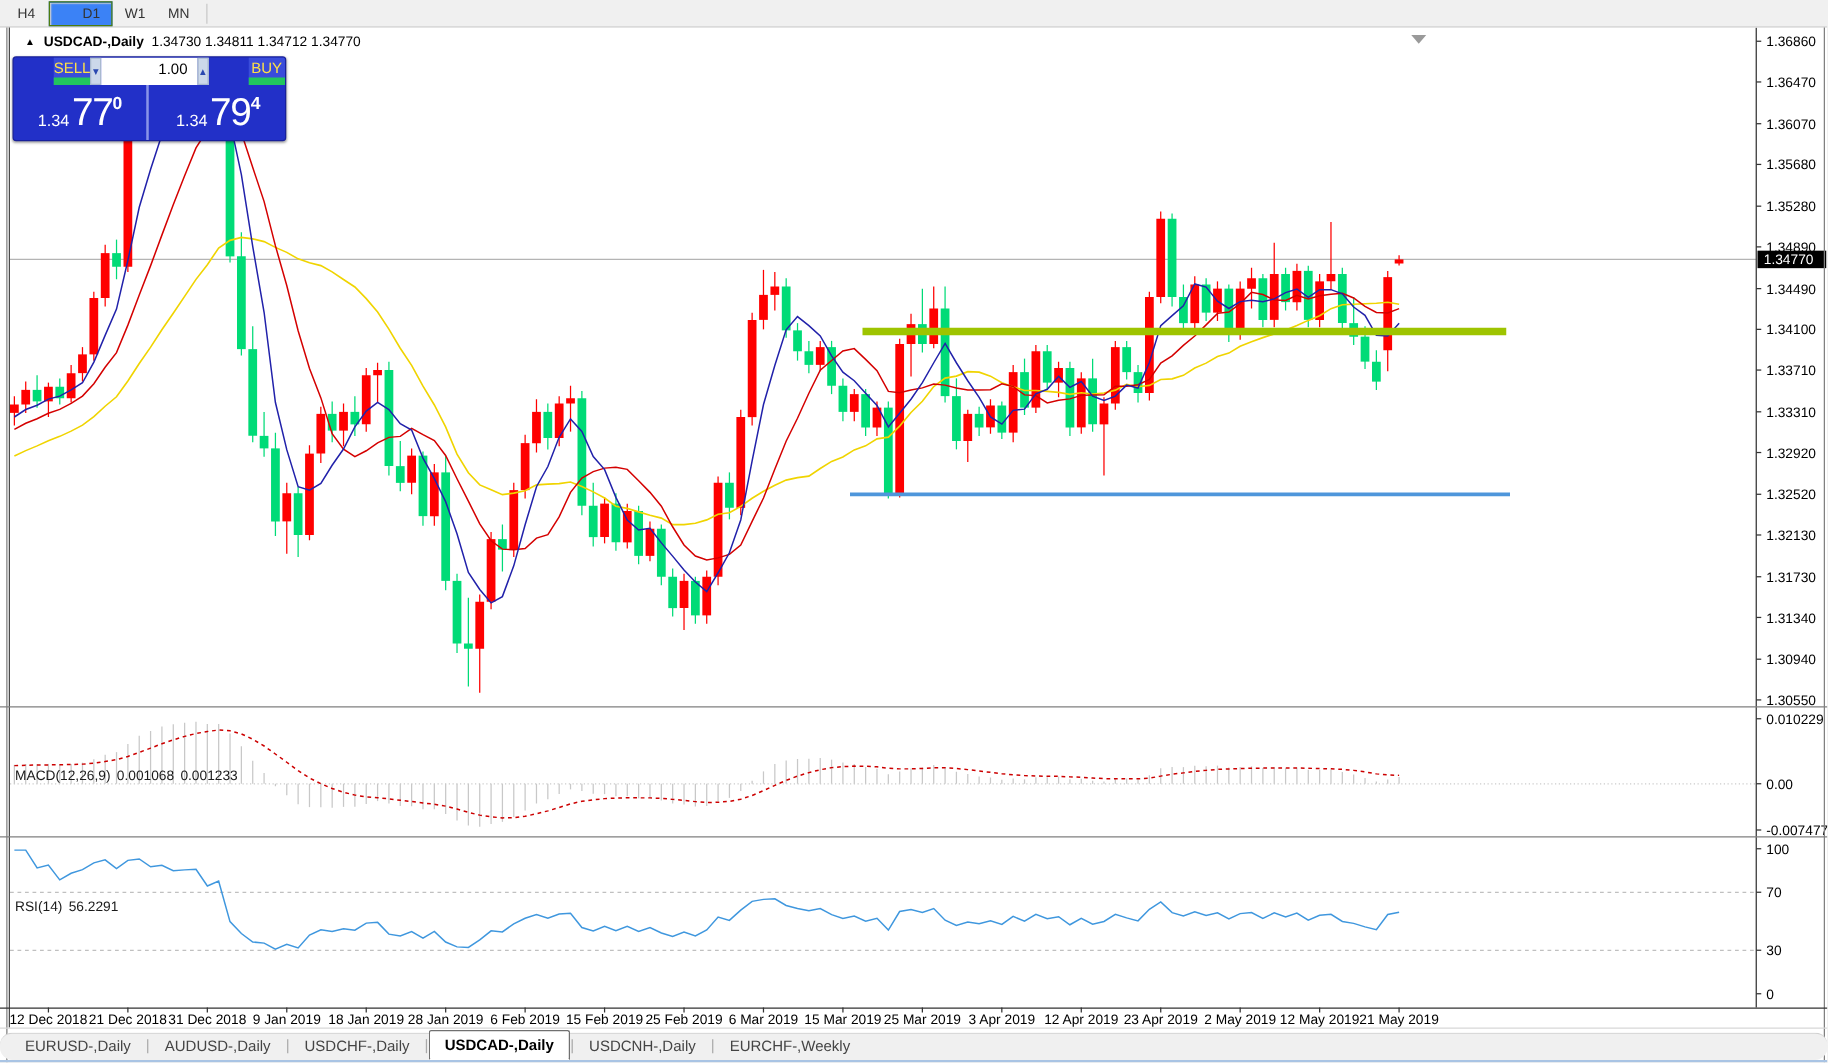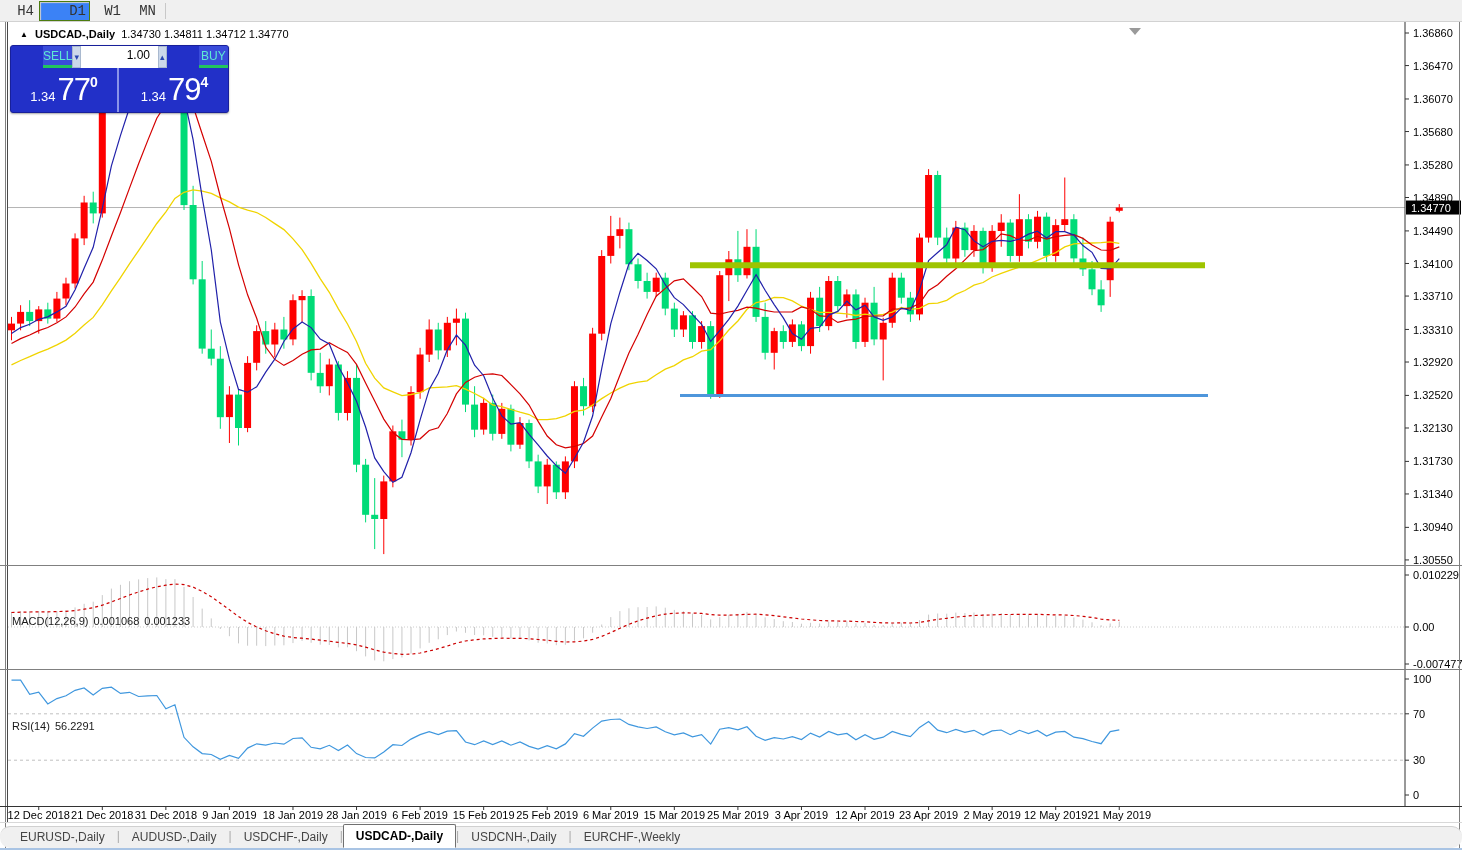--- a/index.html
+++ b/index.html
@@ -1,36 +1,36 @@
 <!DOCTYPE html>
 <html><head>
 <meta charset="utf-8">
 <style>
   html,body{margin:0;padding:0;background:#e8e8e8;}
   .app{position:relative;width:1462px;height:850px;background:#fff;overflow:hidden;
        font-family:"Liberation Sans",sans-serif;-webkit-font-smoothing:antialiased;}
   
   .toolbar{position:absolute;left:0;top:0;width:1462px;height:22px;background:#f0f0f0;
            border-bottom:1px solid #d2d2d2;display:flex;align-items:center;padding-left:4px;box-sizing:border-box;}
-  .tfbtn{min-width:26px;height:18px;line-height:18px;text-align:right;font-size:14px;color:#333;
-         padding:0 3px;margin-right:1px;border:1px solid transparent;cursor:default;font-family:Liberation Mono, monospace;}
+  .tfbtn{min-width:26px;height:18px;line-height:18px;text-align:center;font-size:11px;color:#333;
+         padding:0 3px;margin-right:1px;border:1px solid transparent;cursor:default;}
   .tfbtn.active{background:#3b82f6;border:1px solid #4d7c0f;box-shadow:inset 1px 1px 1px #cfcfcf;padding-left:20px;}
   .toolbar .sep{width:1px;height:16px;background:#c8c8c8;margin:0 4px;}
   
   .vline,.hline{position:absolute;background:#808080;}
   
   .ohlc{position:absolute;left:20px;top:28px;height:14px;font-size:11px;color:#000;white-space:nowrap;}
   .ohlc .tri{font-size:8px;margin-right:4px;position:relative;top:-1px;}
   .ohlc b{font-weight:bold;}
   
   .trade{position:absolute;left:10px;top:45px;width:217px;border:1px solid #18209a;border-radius:3px;
          overflow:hidden;background:#2230c8;box-shadow:0 1px 2px rgba(0,0,0,.35);}
   .trow1{display:flex;height:22px;}
-  .tbtn{background:#3a4cda;color:#5eead4;font-size:12px;display:flex;align-items:center;justify-content:center;
-        border-bottom:3px solid #22c55e;cursor:pointer;margin-left:32px;}
+  .tbtn{background:#3a4cda;color:#fde047;font-size:12px;display:flex;align-items:center;justify-content:center;
+        border-bottom:6px solid #22c55e;cursor:pointer;margin-left:32px;}
   .tbtn.sell{width:46px;}
   .tbtn.buy{width:62px;}
   .spin{width:16px;background:#ccd8ea;color:#2a48b0;font-size:9px;display:flex;align-items:center;
         justify-content:center;border:1px solid #a9b9cf;box-sizing:border-box;cursor:pointer;}
   .vol{width:77px;border:none;outline:none;font-size:12px;color:#000;text-align:right;
        padding:0 8px 4px 0;box-sizing:border-box;font-family:"Liberation Sans",sans-serif;}
   .trow2{display:flex;height:44px;}
   .phalf{width:107px;display:flex;align-items:center;justify-content:center;color:#fff;}
   .phalf.r{width:108px;margin-left:2px;}
   .trow2 .gap{width:2px;background:#8a94e8;}

